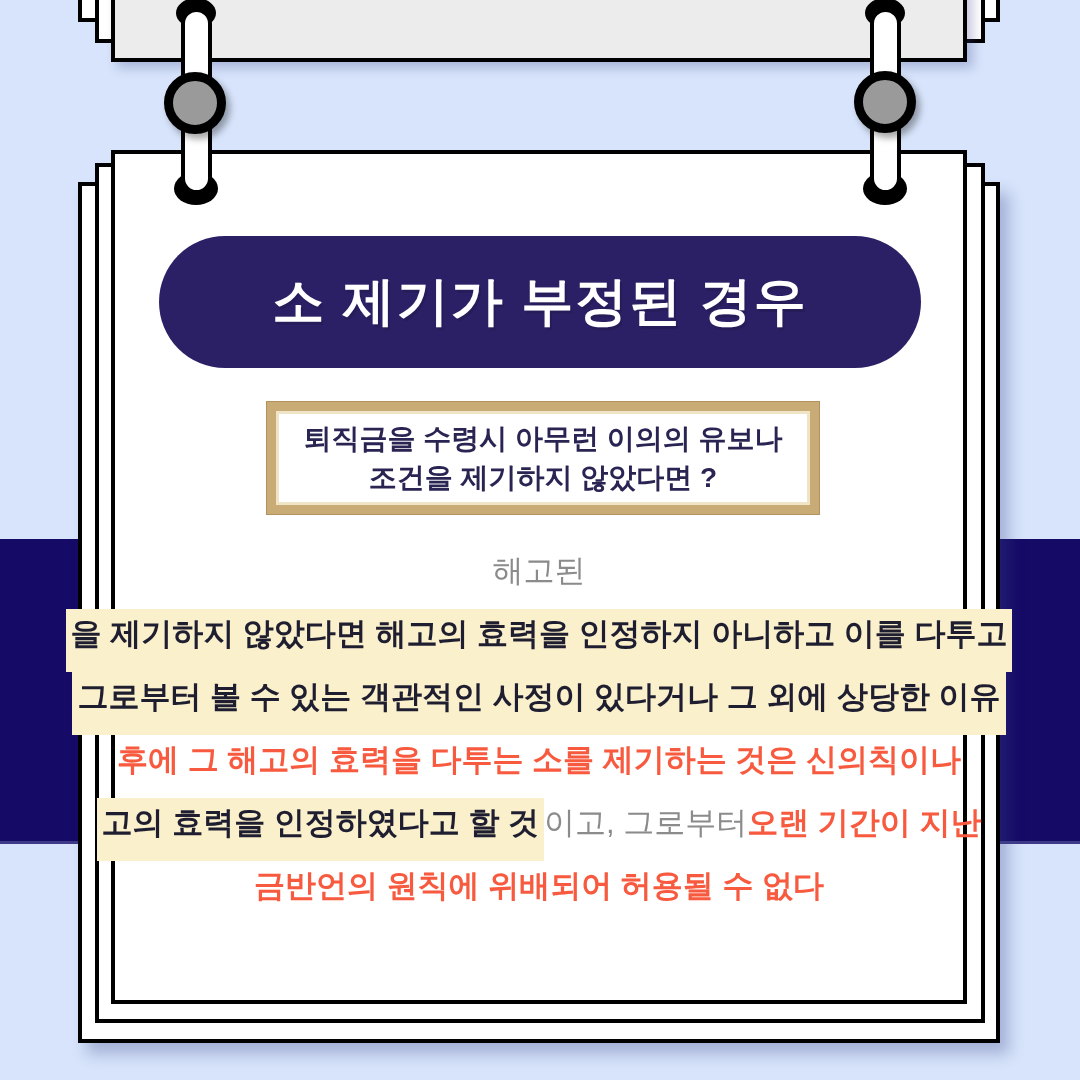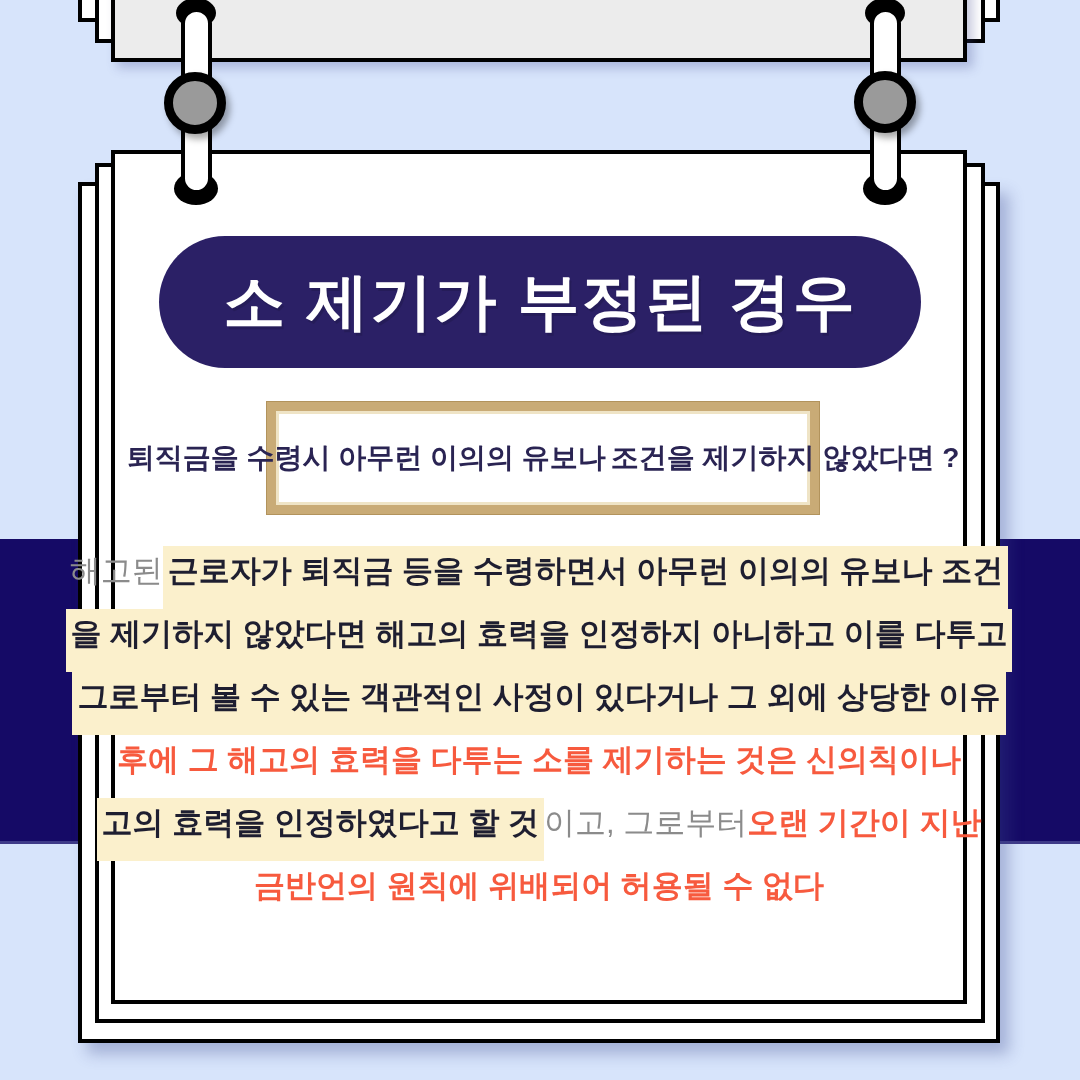--- a/index.html
+++ b/index.html
@@ -37,28 +37,28 @@
   .ring { position:absolute; width:62px; height:62px; background:#9a9a9a;
           border:9px solid #000; border-radius:50%;
           box-shadow:4px 5px 7px rgba(0,0,0,.35); }
   .ring-left  { left:164px; top:72px; }
   .ring-right { left:854px; top:71px; }
 
   
   .pill { position:absolute; left:44px; top:82px; width:762px; height:132px;
           border-radius:66px; background:#2b2066;
           display:flex; align-items:center; justify-content:center; }
-  .pill-text { color:#ffffff; font-size:62px; font-weight:bold; letter-spacing:2px;
+  .pill-text { color:#ffffff; font-size:52px; font-weight:bold; letter-spacing:2px;
                text-shadow:2px 3px 0 rgba(0,0,0,.12); }
 
   
   .qbox { position:absolute; left:152px; top:248px; width:552px; height:112px;
           background:#fff; border:9px solid #c9ab76;
           box-shadow: inset 0 0 0 3px #efe4c6, 0 0 0 1px #b2935c;
-          display:flex; flex-direction:row; align-items:center; justify-content:center;
+          display:flex; flex-direction:column; align-items:center; justify-content:center;
           gap:5px; }
   .q-line { font-size:28px; font-weight:bold; color:#2a2453; line-height:34px; white-space:nowrap; }
 
   
   .body-text { position:absolute; left:0; right:0; top:392px; }
   .body-line { height:63px; display:flex; justify-content:center;
                white-space:nowrap; font-size:31px; }
   .seg { line-height:31px; }
   .seg-hl   { background:#fbf0cc; color:#1e1e30; font-weight:bold; padding:9px 5px; }
   .seg-grey { color:#8b8b8b; font-weight:normal; padding:9px 0; }
@@ -85,21 +85,20 @@
     </div>
 
     <div class="qbox">
       <span class="q-line">퇴직금을 수령시 아무런 이의의 유보나</span>
       <span class="q-line">조건을 제기하지 않았다면 ?</span>
     </div>
 
     <div class="body-text">
         <div class="body-line">
           <span class="seg seg-grey">해고된 </span>
-          <span class="seg seg-hl">근로자가 퇴직금 등을 수령하면서 아무런 이의의 유보나 조건</span>
         </div>
         <div class="body-line">
           <span class="seg seg-hl">을 제기하지 않았다면 해고의 효력을 인정하지 아니하고 이를 다투고</span>
         </div>
         <div class="body-line">
           <span class="seg seg-hl">그로부터 볼 수 있는 객관적인 사정이 있다거나 그 외에 상당한 이유</span>
         </div>
         <div class="body-line">
           <span class="seg seg-red">후에 그 해고의 효력을 다투는 소를 제기하는 것은 신의칙이나</span>
         </div>

